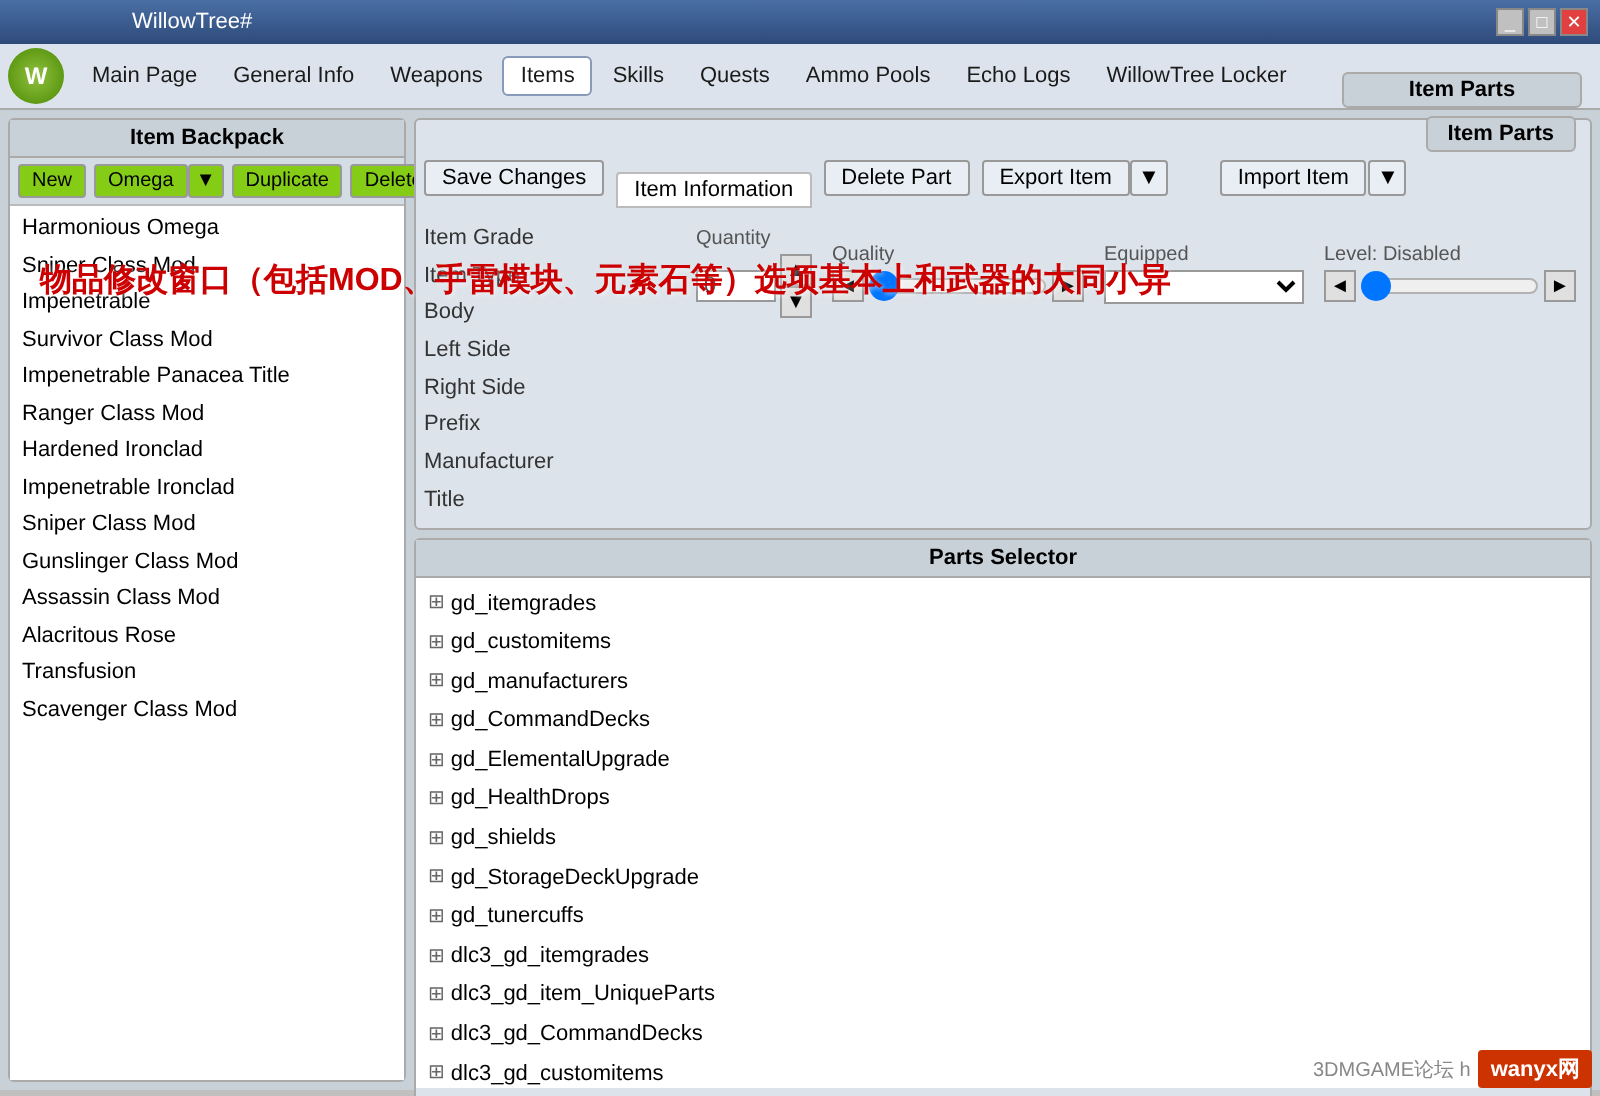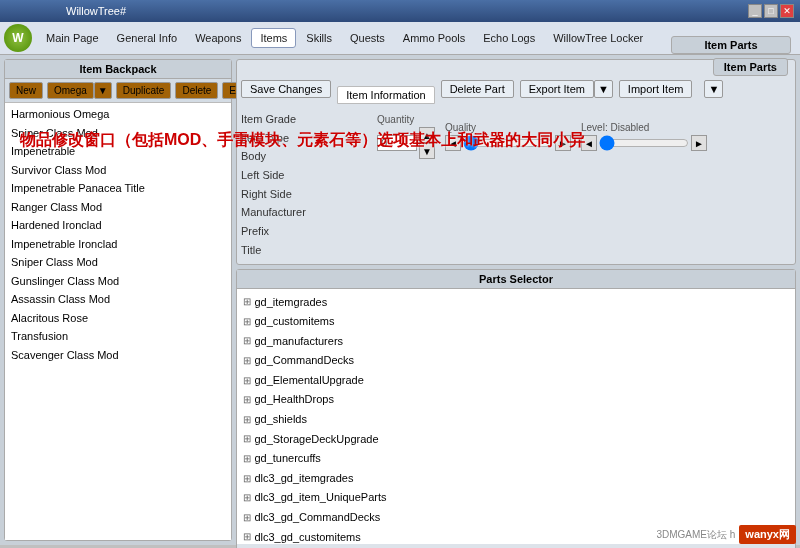--- a/index.html
+++ b/index.html
@@ -69,21 +69,21 @@
     #main-content {
       display: flex;
       height: calc(548px - 22px - 36px);
       background: #c8d0d8;
       padding: 4px;
       gap: 4px;
     }
 
     
     #left-panel {
-      width: 228px;
+      width: 199px;
       display: flex;
       flex-direction: column;
       background: #dde3ea;
       border: 1px solid #aaa;
       border-radius: 3px;
     }
     #backpack-header {
       text-align: center;
       font-size: 11px;
       padding: 3px;
@@ -94,21 +94,21 @@
     #backpack-toolbar {
       display: flex;
       align-items: center;
       padding: 3px 4px;
       gap: 4px;
       background: #d4dce4;
       border-bottom: 1px solid #bbb;
     }
     .toolbar-btn {
       padding: 2px 6px;
-      background: #a16207;
+      background: #84cc16;
       border: 1px solid #999;
       border-radius: 2px;
       cursor: pointer;
       font-size: 10px;
     }
     #item-list {
       flex: 1;
       overflow-y: auto;
       background: white;
       padding: 2px;
@@ -366,36 +366,36 @@
         <div id="parts-header" style="position:absolute; top:-28px; right:0; width:120px; text-align:center; background:#c8d0d8; border:1px solid #aaa; border-radius:3px; padding:2px; font-weight:bold; font-size:11px;">Item Parts</div>
       </div>
       <div id="detail-toolbar" style="margin-top:4px;">
         <button class="detail-btn">Save Changes</button>
         <span class="detail-tab active">Item Information</span>
         <button class="detail-btn">Delete Part</button>
         <div style="display:flex; align-items:center; gap:0;">
           <button class="detail-btn">Export Item</button>
           <button class="detail-btn" style="padding:2px 3px;">▼</button>
         </div>
-        <div style="display:flex; align-items:center; gap:12px;">
+        <div style="display:flex; align-items:center; gap:1px;margin-left:20px;">
           <button class="detail-btn">Import Item</button>
           <button class="detail-btn" style="padding:2px 3px;">▼</button>
         </div>
       </div>
 
       <div id="details-content">
         <div id="item-fields">
 
         <div class="field-label">Item Grade</div>
             <div class="field-label">Item Type</div>
             <div class="field-label">Body</div>
             <div class="field-label">Left Side</div>
             <div class="field-label">Right Side</div>
+            <div class="field-label">Prefix</div>
             <div class="field-label">Manufacturer</div>
-            <div class="field-label">Prefix</div>
             <div class="field-label">Title</div>
           </div>
         <div style="flex:1; display:flex; flex-direction:column; gap:4px; padding-left:8px;">
           <div id="quantity-quality-row">
             <div class="field-group">
               <label>Quantity</label>
               <div style="display:flex; align-items:center; gap:2px;">
                 <input class="num-input" type="text" value="0" style="width: 40px;">
                 <div style="display:flex; flex-direction:column;">
                   <div class="slider-btn">▲</div>
@@ -405,20 +405,26 @@
             </div>
             <div class="field-group">
               <label>Quality</label>
               <div class="slider-container">
                 <div class="slider-btn">◄</div>
                 <input type="range" min="0" max="100" value="0" style="width: 90px;">
                 <div class="slider-btn">►</div>
               </div>
             </div>
             <div class="field-group">
+              <label>Equipped</label>
+              <select class="equipped-select">
+                <option></option>
+              </select>
+            </div>
+            <div class="field-group">
               <label>Level: Disabled</label>
               <div class="slider-container">
                 <div class="slider-btn">◄</div>
                 <input type="range" min="0" max="100" value="0" style="width: 90px;">
                 <div class="slider-btn">►</div>
               </div>
             </div>
           </div>
         </div>
       </div>

